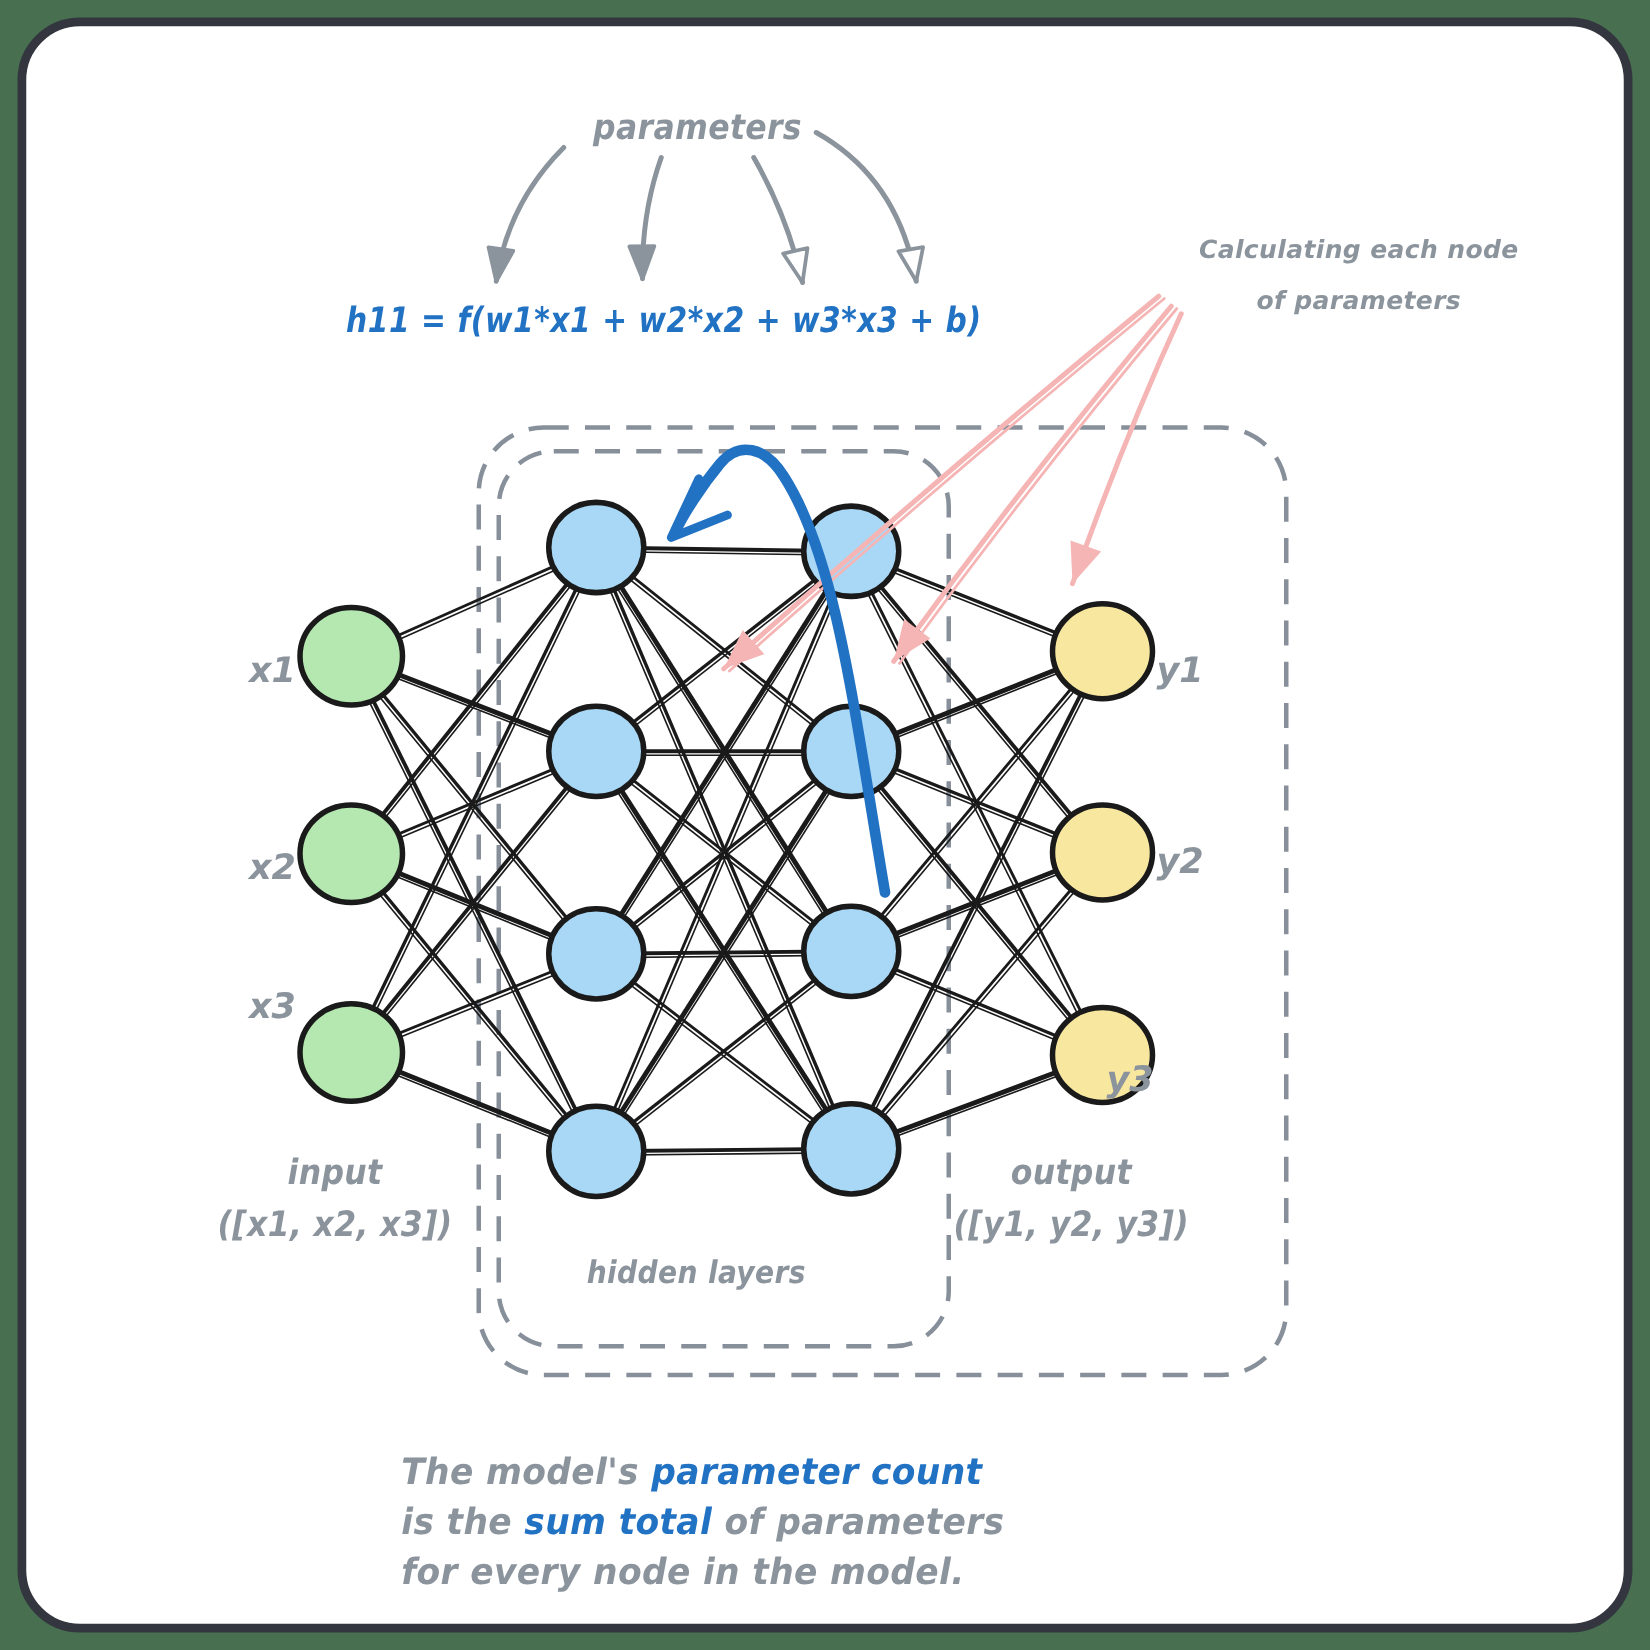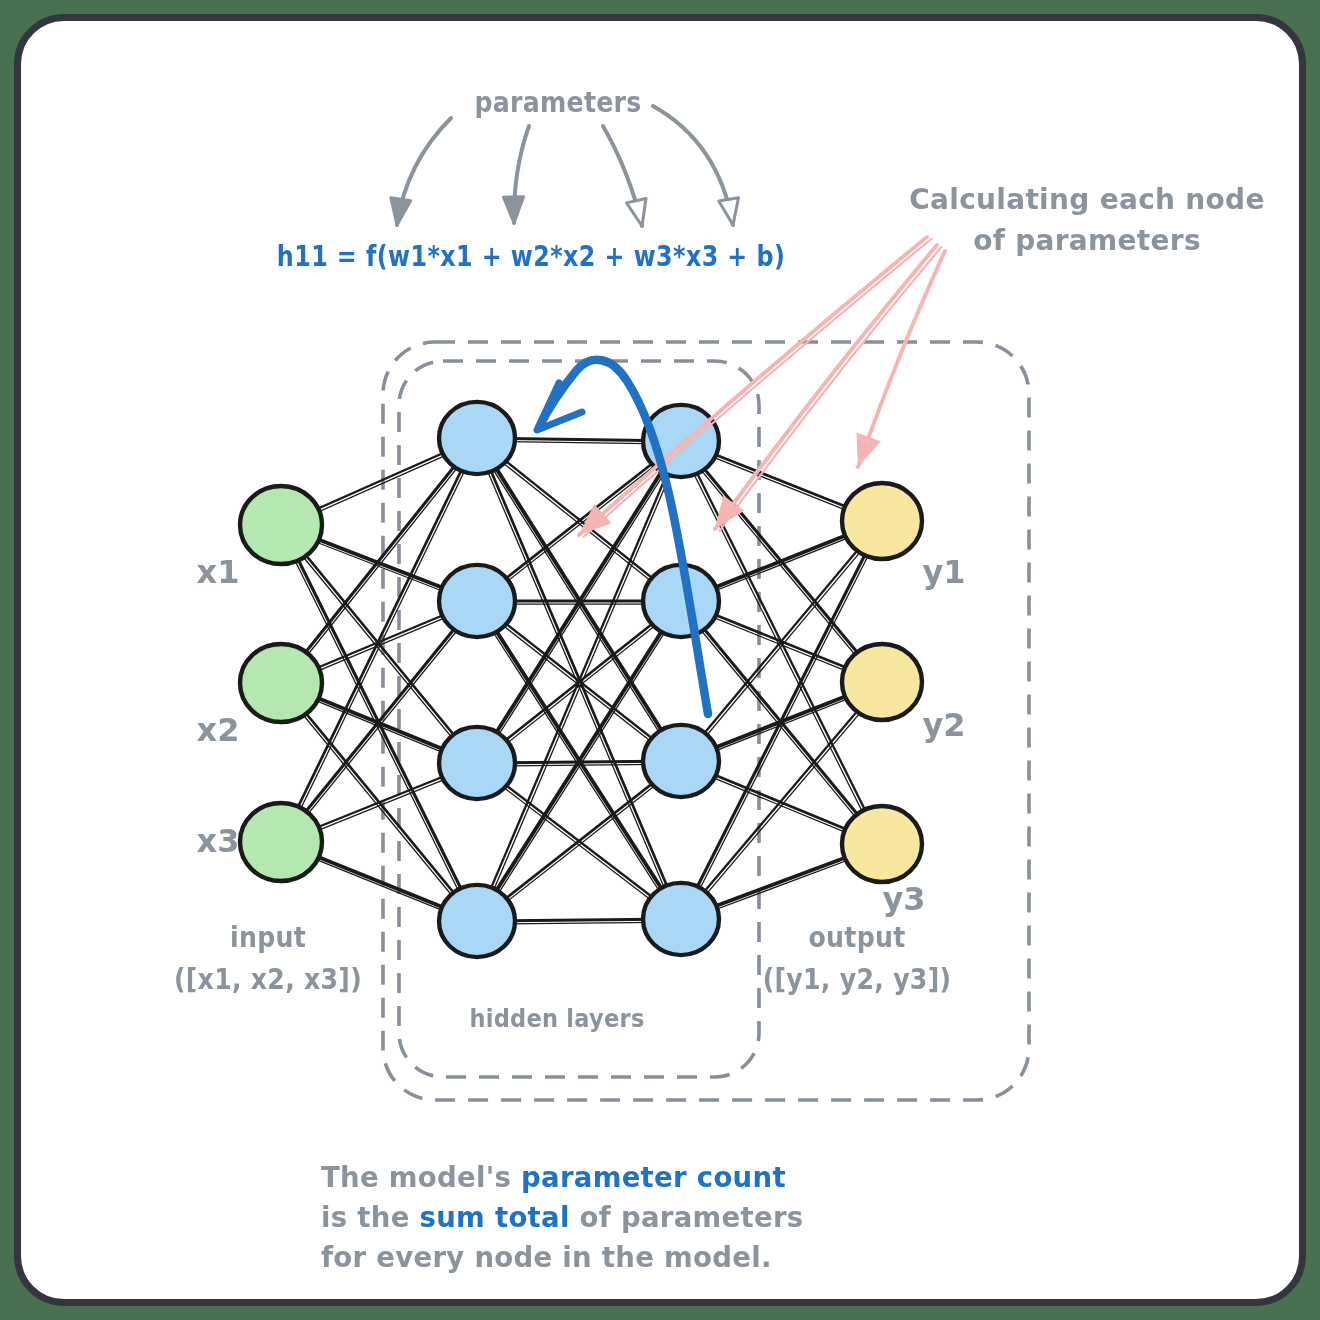--- a/index.html
+++ b/index.html
@@ -4,42 +4,42 @@
 <style>
   html,body{margin:0;padding:0;}
   body{
     width:1320px;height:1320px;position:relative;
     background:#487050;
     font-family:"DejaVu Sans", sans-serif;
     overflow:hidden;
   }
   .card{
     position:absolute;left:14px;top:14px;width:1278px;height:1278px;
-    background:#ffffff;border:7px solid #33363f;border-radius:50px;
+    background:#ffffff;border:7px solid #33363f;border-radius:50px;font-style:italic;
   }
   #net-svg{position:absolute;left:0;top:0;width:1320px;height:1320px;z-index:1;}
   .txt{position:absolute;white-space:nowrap;z-index:2;letter-spacing:.3px;}
   .gray{color:var(--gray);}
   .blue{color:var(--blue);}
   .params{left:537px;top:81px;font-size:28px;font-weight:600;color:var(--gray);
     transform:translate(-50%,-50%) scaleX(.9);}
   .formula{left:510px;top:235px;font-size:28px;font-weight:700;color:var(--blue);
     transform:translate(-50%,-50%) scaleX(.85);letter-spacing:.5px;}
-  .note{left:1066px;top:199px;font-size:28px;font-weight:600;color:var(--gray);
+  .note{left:1066px;top:199px;font-size:20px;font-weight:600;color:var(--gray);
     text-align:center;line-height:41px;transform:translate(-50%,-50%);}
   .group-label{font-size:28px;font-weight:600;color:var(--gray);
     text-align:center;line-height:42px;transform:translate(-50%,-50%) scaleX(.9);}
   .input-label{left:247px;top:938px;}
   .output-label{left:836px;top:938px;}
   .hidden-label{left:536px;top:997px;font-size:25px;font-weight:600;color:var(--gray);
     transform:translate(-50%,-50%) scaleX(.9);}
   .footer{left:300px;top:1136px;font-size:29px;font-weight:600;line-height:40px;
     transform:scaleX(.95);transform-origin:left top;}
-  .node-label{position:absolute;z-index:2;font-size:32px;font-weight:600;color:var(--gray);
-    transform:translate(-50%,-50%);white-space:nowrap;margin-top:36px;}
+  .node-label{position:absolute;z-index:2;font-size:28px;font-weight:600;color:var(--gray);
+    transform:translate(-50%,-50%);white-space:nowrap;}
 </style>
 </head>
 <body style="background: rgb(72, 112, 80);">
 
 <div class="card">
   <svg id="net-svg" viewBox="0 0 1320 1320">
       <g>
         <rect x="362" y="321" width="646" height="758" rx="52" fill="none" stroke="#87909a" stroke-width="3.6" stroke-dasharray="20 13"></rect>
         <rect x="378" y="340" width="360" height="716" rx="44" fill="none" stroke="#87909a" stroke-width="3.6" stroke-dasharray="20 13"></rect>
       </g>

